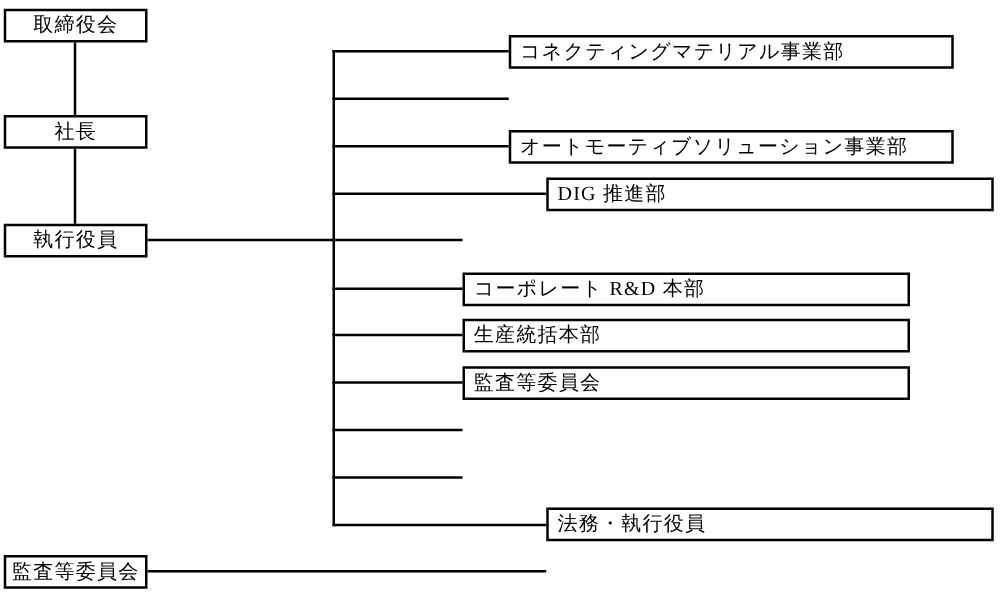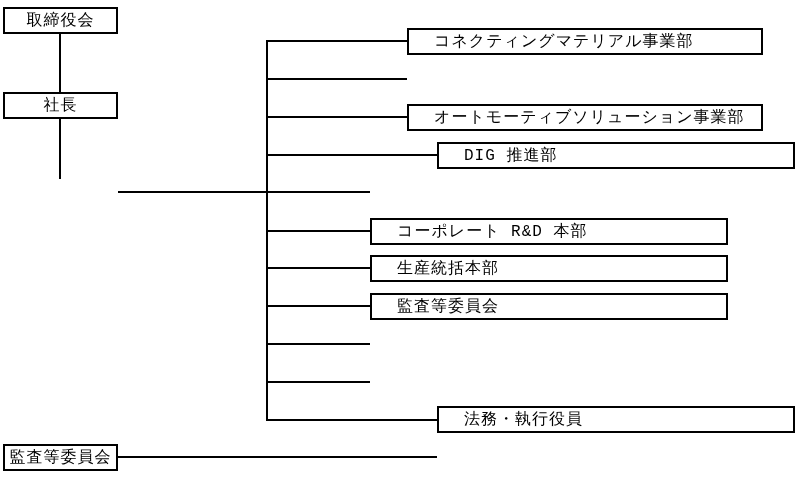--- a/index.html
+++ b/index.html
@@ -1,47 +1,48 @@
 <!DOCTYPE html>
 <html><head>
 <meta charset="utf-8">
 <style>
   html,body{margin:0;padding:0;background:#ffffff;}
   #canvas{
     position:relative;
     width:800px;height:480px;
     background:#ffffff;
-    font-family:Liberation Mono, monospace;
+    font-family:Liberation Serif, serif;
     color:#000000;
     overflow:hidden;
   }
   .node{
     position:absolute;
     box-sizing:border-box;
     height:27px;
     border:2px solid #000000;
     background:#ffffff;
     display:flex;
     align-items:center;
     font-size:16px;
     letter-spacing:1px;
     white-space:nowrap;
   }
   .node.centered{justify-content:center;}
-  .node.leftpad{padding-left:25px;}
+  .node.leftpad{padding-left:7px;}
   .hline{position:absolute;height:2px;background:#000000;}
   .vline{position:absolute;width:2px;background:#000000;}
 </style>
 </head>
 <body>
 
 <div id="canvas">
 
   <div class="node centered" style="left:3px;top:7px;width:115px">取締役会</div>
   <div class="node centered" style="left:3px;top:92px;width:115px">社長</div>
+  <div class="node centered" style="left:3px;top:179px;width:115px">執行役員</div>
   <div class="node centered" style="left:3px;top:444px;width:115px">監査等委員会</div>
 
   <div class="node leftpad" style="left:407px;top:28px;width:356px">コネクティングマテリアル事業部</div>
   <div class="node leftpad" style="left:407px;top:104px;width:356px">オートモーティブソリューション事業部</div>
   <div class="node leftpad" style="left:437px;top:142px;width:358px">DIG 推進部</div>
   <div class="node leftpad" style="left:370px;top:255px;width:358px">生産統括本部</div>
   <div class="node leftpad" style="left:370px;top:218px;width:358px">コーポレート R&amp;D 本部</div>
   <div class="node leftpad" style="left:370px;top:293px;width:358px">監査等委員会</div>
   <div class="node leftpad" style="left:437px;top:406px;width:358px">法務・執行役員</div>
 

